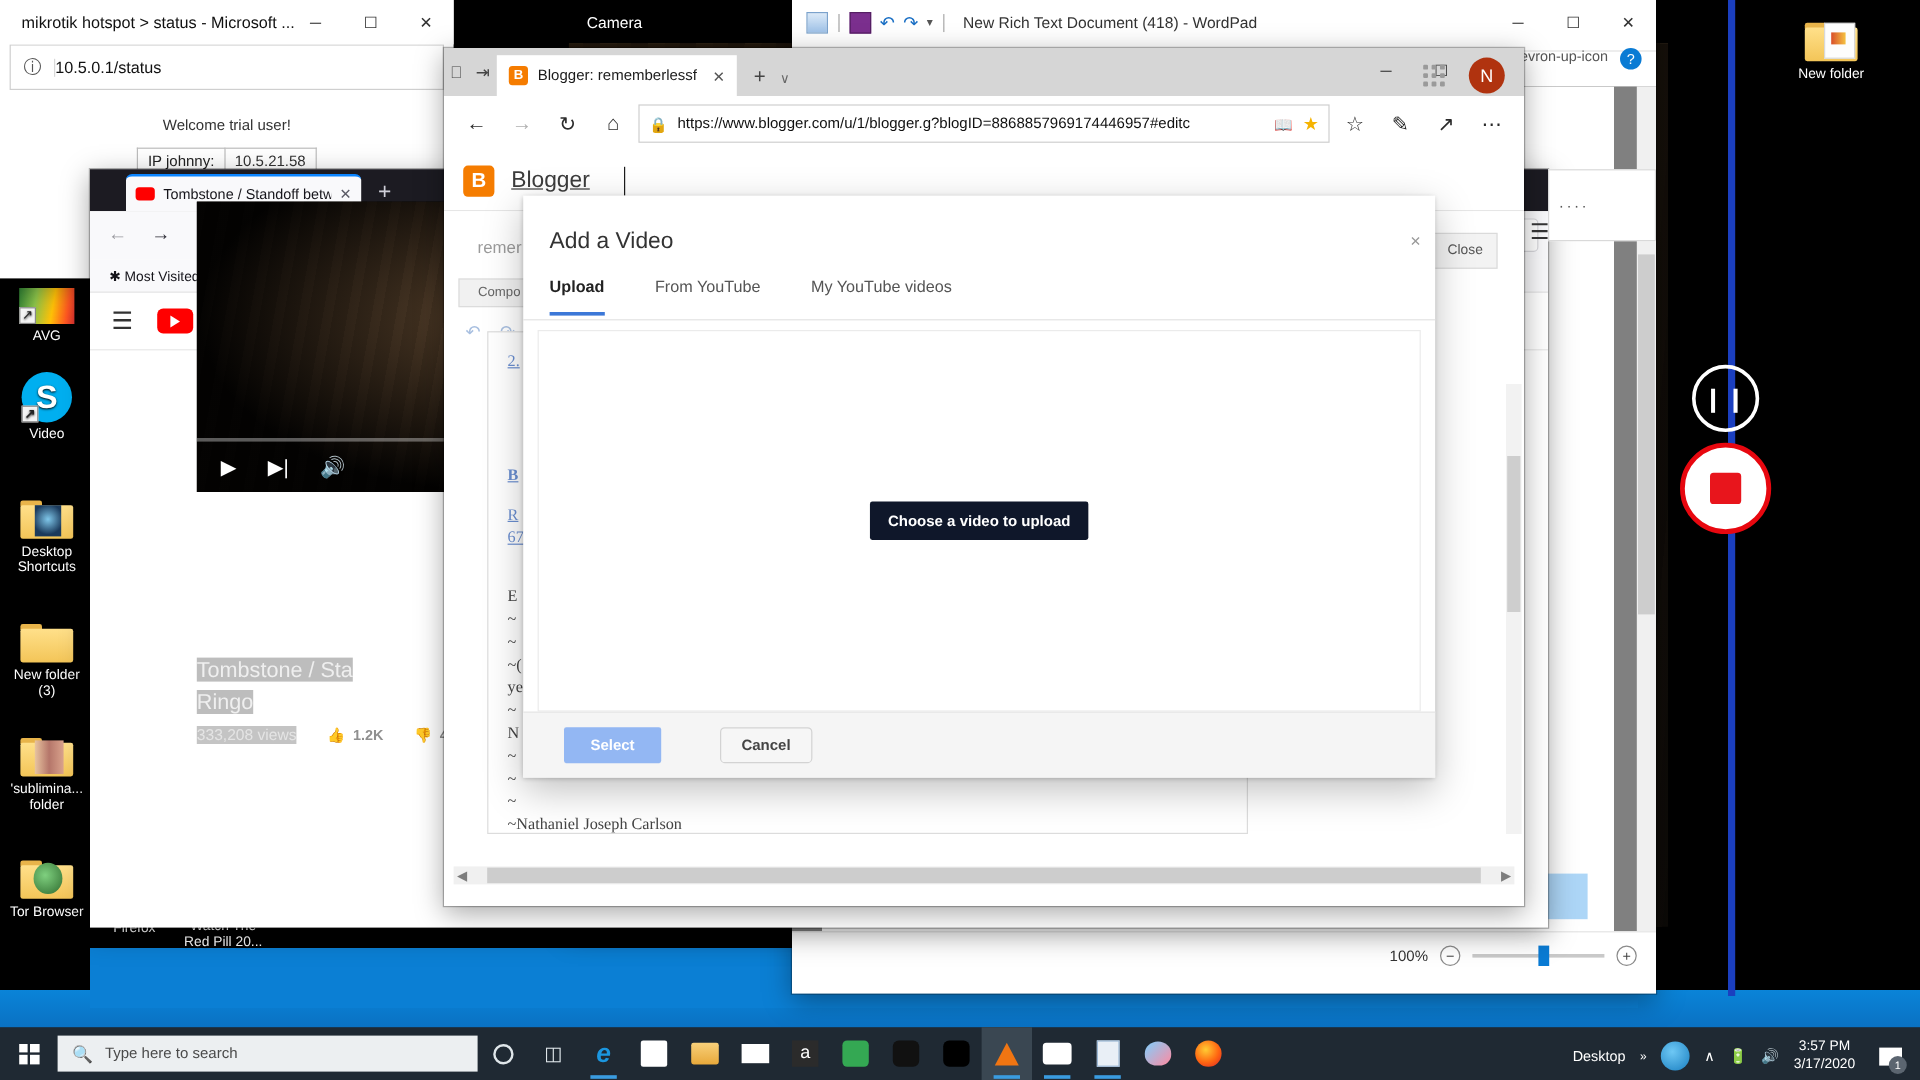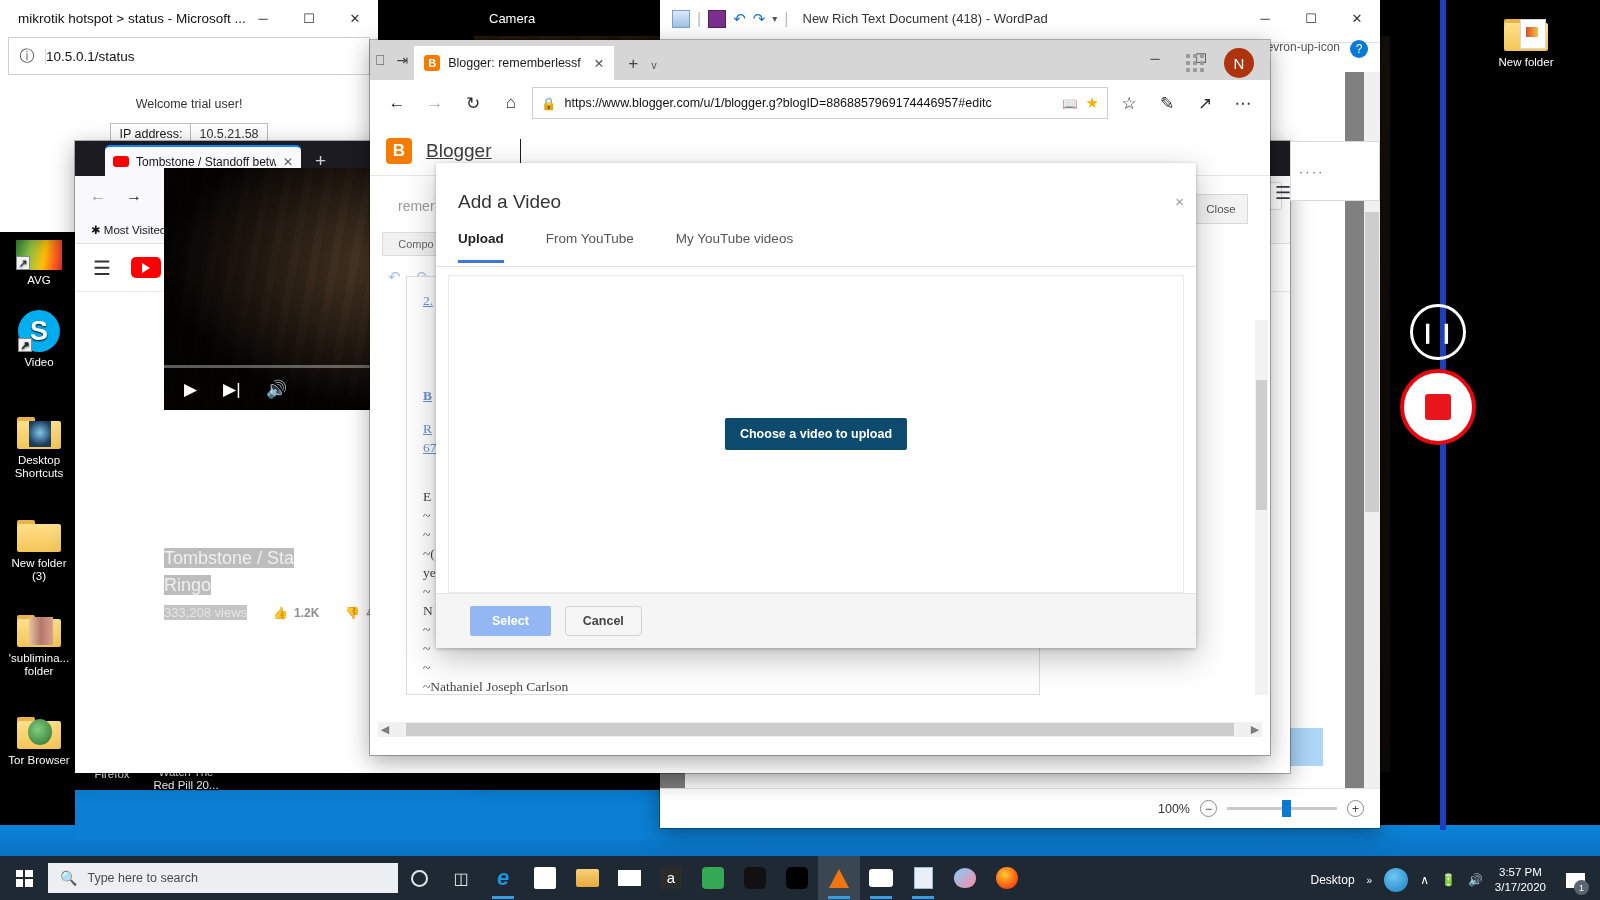--- a/index.html
+++ b/index.html
@@ -103,21 +103,21 @@
   #wp-caption { padding-left:14px; font-size:13px; color:#333; }
   #wp-ribbonstrip { height:6px; background:#fff; border-bottom:1px solid #e2e2e2; }
   #wp-help { position:absolute; right:12px; top:40px; width:18px; height:18px;
              border-radius:50%; background:#0a7bd4; color:#fff; font-size:12px;
              display:flex; align-items:center; justify-content:center; }
   #wp-chevron { position:absolute; right:40px; top:40px; color:#555; font-size:12px; }
   #wp-canvas { position:absolute; left:0; top:72px; right:0; bottom:40px; background:#808080; overflow:hidden; }
   #wp-page { position:absolute; left:25px; top:0; width:660px; height:760px; background:#fff; }
   #wp-text { padding:16px 22px; font-family:"Liberation Serif", serif; font-size:14.5px; color:#333; line-height:19px; }
   #wp-text .sel { background:#add6f7; color:#1b1b1b; }
-  #wp-status { position:absolute; left:0; right:0; bottom:0; height:40px; background:#fff;
+  #wp-status { position:absolute; left:0; right:0; bottom:12px; height:40px; background:#fff;
                border-top:1px solid #e4e4e4; display:flex; align-items:center; justify-content:flex-end;
                padding-right:16px; gap:10px; font-size:12.5px; color:#333; }
   .zbtn { width:17px; height:17px; border:1px solid #8a8a8a; border-radius:50%;
           display:flex; align-items:center; justify-content:center; font-size:12px; color:#444; background:#fff; }
   #zoom-track { width:110px; height:3px; background:#c9c9c9; position:relative; }
   #zoom-thumb { position:absolute; left:55px; top:-7px; width:9px; height:17px; background:#0a7bd4; }
   #wp-vscroll { position:absolute; right:0; top:72px; width:16px; bottom:40px; background:#f0f0f0; }
   #wp-vthumb { position:absolute; left:1px; top:140px; width:14px; height:300px; background:#cdcdcd; }
 
   
@@ -229,28 +229,28 @@
   #modal-head { height:80px; position:relative; }
   #modal-title { position:absolute; left:22px; top:28px; font-size:19px; color:#333; }
   #modal-x { position:absolute; right:12px; top:30px; font-size:15px; color:#9a9a9a; }
   #modal-tabs { position:absolute; left:22px; top:68px; display:flex; gap:42px; font-size:13.5px; color:#555; }
   #modal-tabs .tab { padding-bottom:14px; }
   #modal-tabs .tab.active { color:#222; font-weight:bold; border-bottom:3px solid #3c78d8; }
   #modal-tabsline { position:absolute; left:0; right:0; top:103px; height:1px; background:#e3e3e3; }
   #modal-body { position:absolute; left:12px; top:112px; right:12px; height:318px;
                 background:#fff; border:1px solid #ebebeb; }
   #upload-btn { position:absolute; left:50%; top:50%; transform:translate(-50%,-50%);
-                background:#0c4a6e; color:#fff; font-size:12.5px; font-weight:bold;
+                background:#0f172a; color:#fff; font-size:12.5px; font-weight:bold;
                 padding:9px 15px; border-radius:2px; white-space:nowrap; }
   #modal-foot { position:absolute; left:0; right:0; bottom:0; height:55px; background:#f5f5f5;
                 border-top:1px solid #e6e6e6; display:flex; align-items:center; gap:14px; padding-left:34px; }
   #btn-select { background:#93b7f3; color:#fff; font-size:12.5px; font-weight:bold;
                 padding:8px 22px; border-radius:2px; }
   #btn-cancel { background:#f6f6f6; border:1px solid #d3d3d3; color:#444; font-size:12.5px;
-                font-weight:bold; padding:7px 17px; border-radius:4px; }
+                font-weight:bold; padding:7px 17px; border-radius:4px;margin-left:35px; }
 
   
   #edge-strip { position:absolute; left:1290px; top:141px; width:90px; height:60px; background:#fff;
                 border:1px solid #d9d9d9; display:flex; align-items:center; justify-content:space-between;
                 padding:0 8px; }
   #edge-dots { color:#555; font-size:13px; letter-spacing:2px; }
   #hamburger { position:absolute; left:1275px; top:182px; color:#333; font-size:18px; }
   #blue-bar-right { position:absolute; left:1440px; top:0; width:6px; height:830px; background:#1b3fbf; }
   #desk-newfolder { position:absolute; left:1490px; top:14px; width:72px; text-align:center; }
 
@@ -407,21 +407,21 @@
   </div>
   <div id="mk-addrbar">
     <span id="mk-info-ico">ⓘ</span>
     <span id="mk-url">10.5.0.1/status</span>
   </div>
   <div id="mk-body">
     <div>Welcome trial user!</div>
     <table id="mk-table">
       <tbody>
           <tr>
-        <td class="lbl">IP address:</td>
+        <td class="lbl">IP johnny:</td>
         <td>10.5.21.58</td>
       </tr>
     </tbody>
       </table>
   </div>
 </div>
 
 <div class="win" id="win-firefox">
   <div id="ff-tabstrip">
     <div id="ff-tab">

